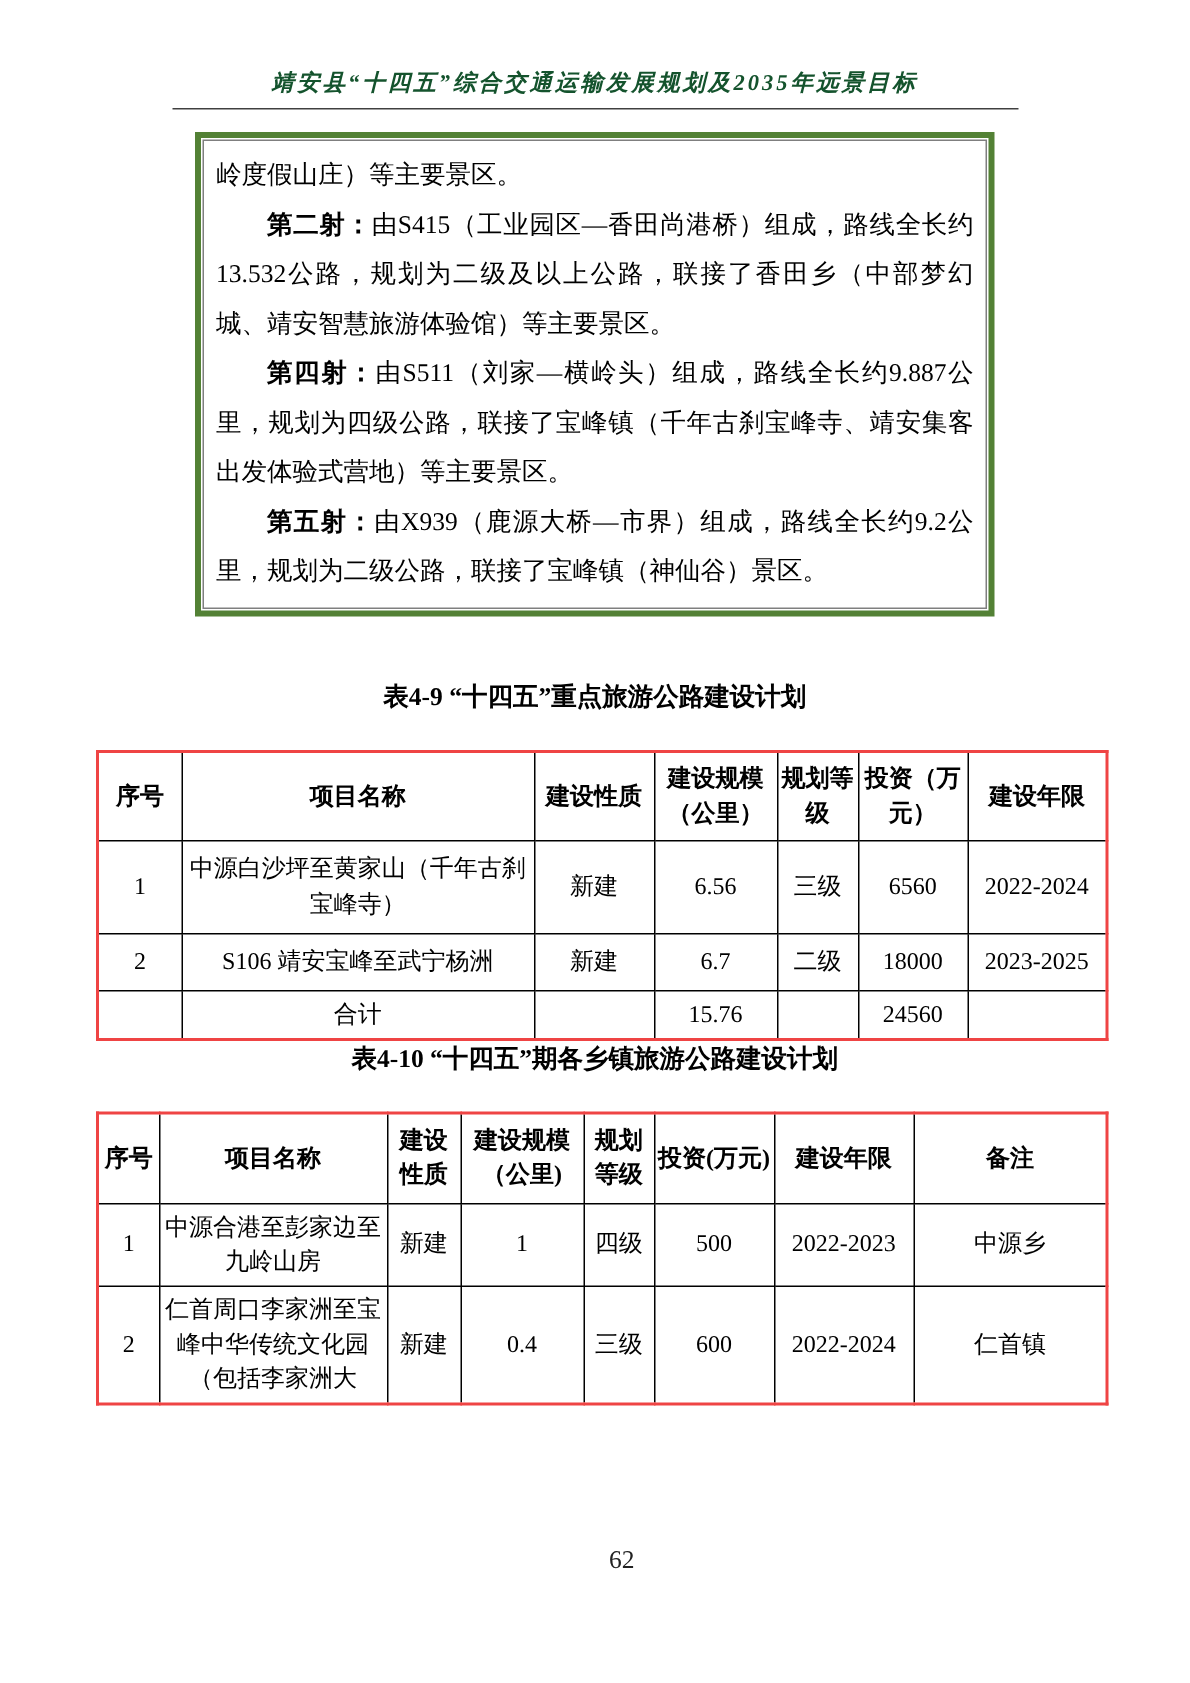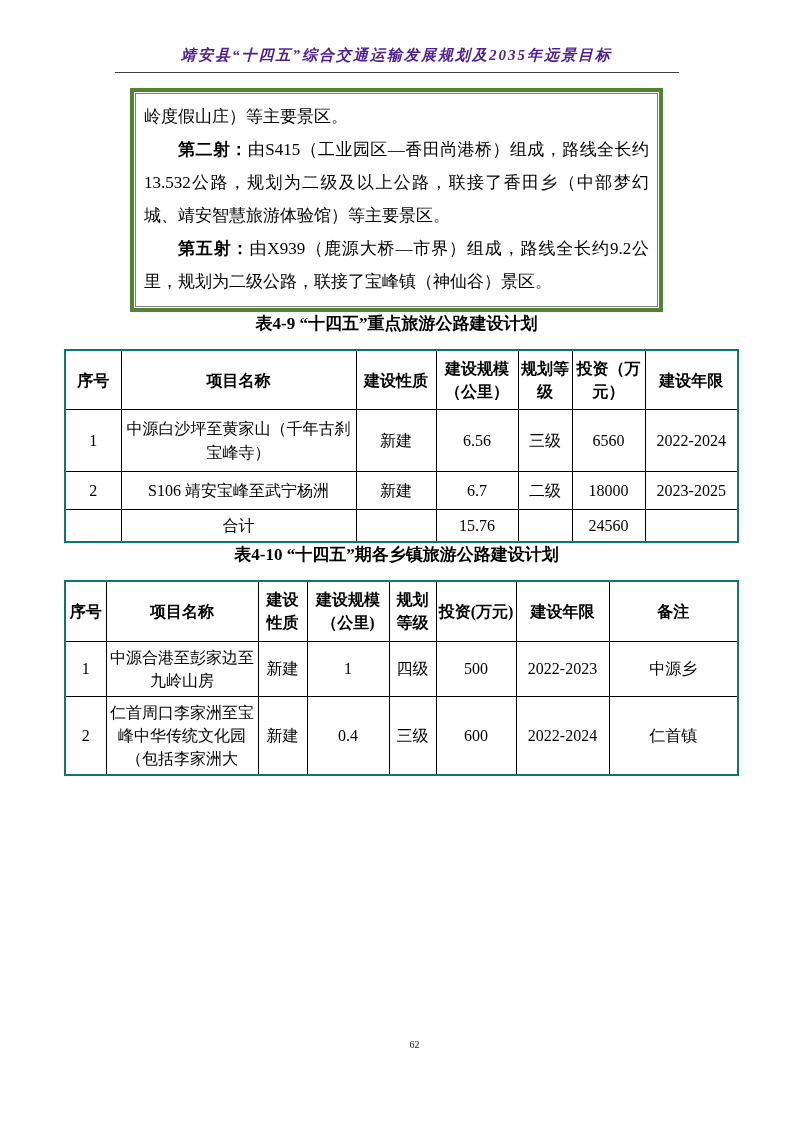--- a/index.html
+++ b/index.html
@@ -14,21 +14,21 @@
   }
   .doc-header {
     padding-top: 46px;
     text-align: center;
   }
   .doc-header .title {
     font-size: 15px;
     font-weight: bold;
     font-style: italic;
     letter-spacing: 2px;
-    color: #4c1d95;
+    color: #14532d;
   }
   .header-rule {
     width: 564px;
     border: none;
     border-top: 1.5px solid #404040;
     margin: 7px auto 0 auto;
   }
   .green-box {
     margin: 15px 0 0 130px;
     width: 533px;
@@ -47,65 +47,66 @@
     text-justify: inter-ideograph;
   }
   .green-box-inner p.indented { text-indent: 2em; }
   .green-box-inner b { font-weight: bold; }
   .table-caption {
     text-align: center;
     font-weight: bold;
     font-size: 17px;
     color: #000;
   }
-  .caption-1 { }
+  .caption-1 { margin-top: 42px; }
   .caption-2 { }
   table {
     border-collapse: collapse;
-    margin: 14px 0 0 64px;
+    margin: 24px 0 0 64px;
     table-layout: fixed;
     width: 673px;
-    border: 2px solid #0f766e;
+    border: 2px solid #ef4444;
   }
   th, td {
     border: 1px solid #000;
     font-size: 16px;
     text-align: center;
     vertical-align: middle;
     padding: 4px 3px;
     font-weight: normal;
     word-break: break-all;
     line-height: 1.45;
   }
   th { font-weight: bold; padding: 6px 2px; }
   .t1-row td { padding: 7px 3px; }
   .footer-pagenum {
     position: absolute;
     bottom: 72px;
     width: 100%;
     text-align: center;
-    font-size: 10px;
+    font-size: 17px;
     color: #222;
     padding-left: 36px;
   }
 </style>
 </head>
 <body>
 
 <div class="page">
 
   <div class="doc-header">
     <div class="title">靖安县“十四五”综合交通运输发展规划及2035年远景目标</div>
   </div>
   <hr class="header-rule">
 
   <div class="green-box">
     <div class="green-box-inner">
       <p><b></b><span>岭度假山庄）等主要景区。</span></p>
       <p class="indented"><b>第二射：</b><span>由S415（工业园区—香田尚港桥）组成，路线全长约13.532公路，规划为二级及以上公路，联接了香田乡（中部梦幻城、靖安智慧旅游体验馆）等主要景区。</span></p>
+      <p class="indented"><b>第四射：</b><span>由S511（刘家—横岭头）组成，路线全长约9.887公里，规划为四级公路，联接了宝峰镇（千年古刹宝峰寺、靖安集客出发体验式营地）等主要景区。</span></p>
       <p class="indented"><b>第五射：</b><span>由X939（鹿源大桥—市界）组成，路线全长约9.2公里，规划为二级公路，联接了宝峰镇（神仙谷）景区。</span></p>
     </div>
   </div>
 
   <div class="table-caption caption-1">表4-9 “十四五”重点旅游公路建设计划</div>
 
   <table>
     <colgroup>
       <col style="width:56px">
         <col style="width:235px">

